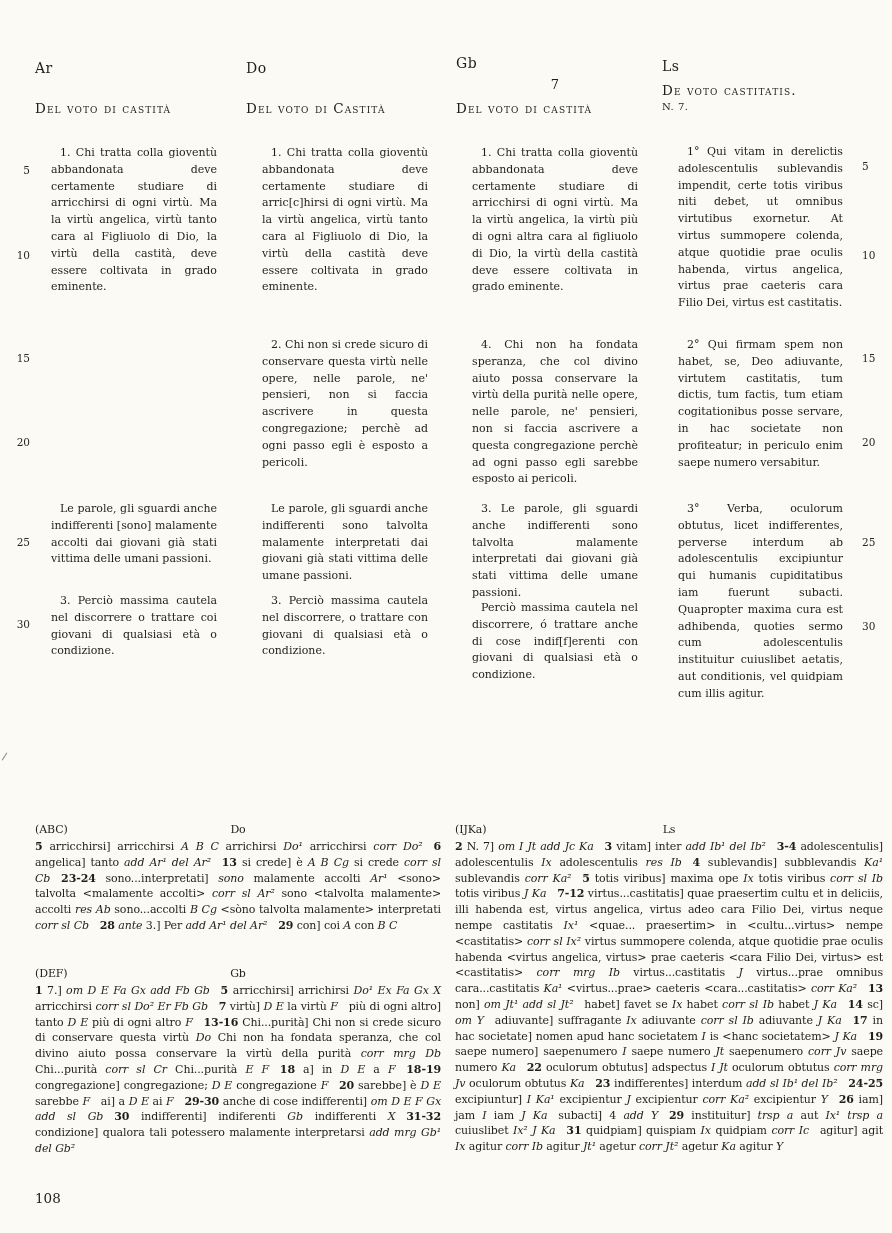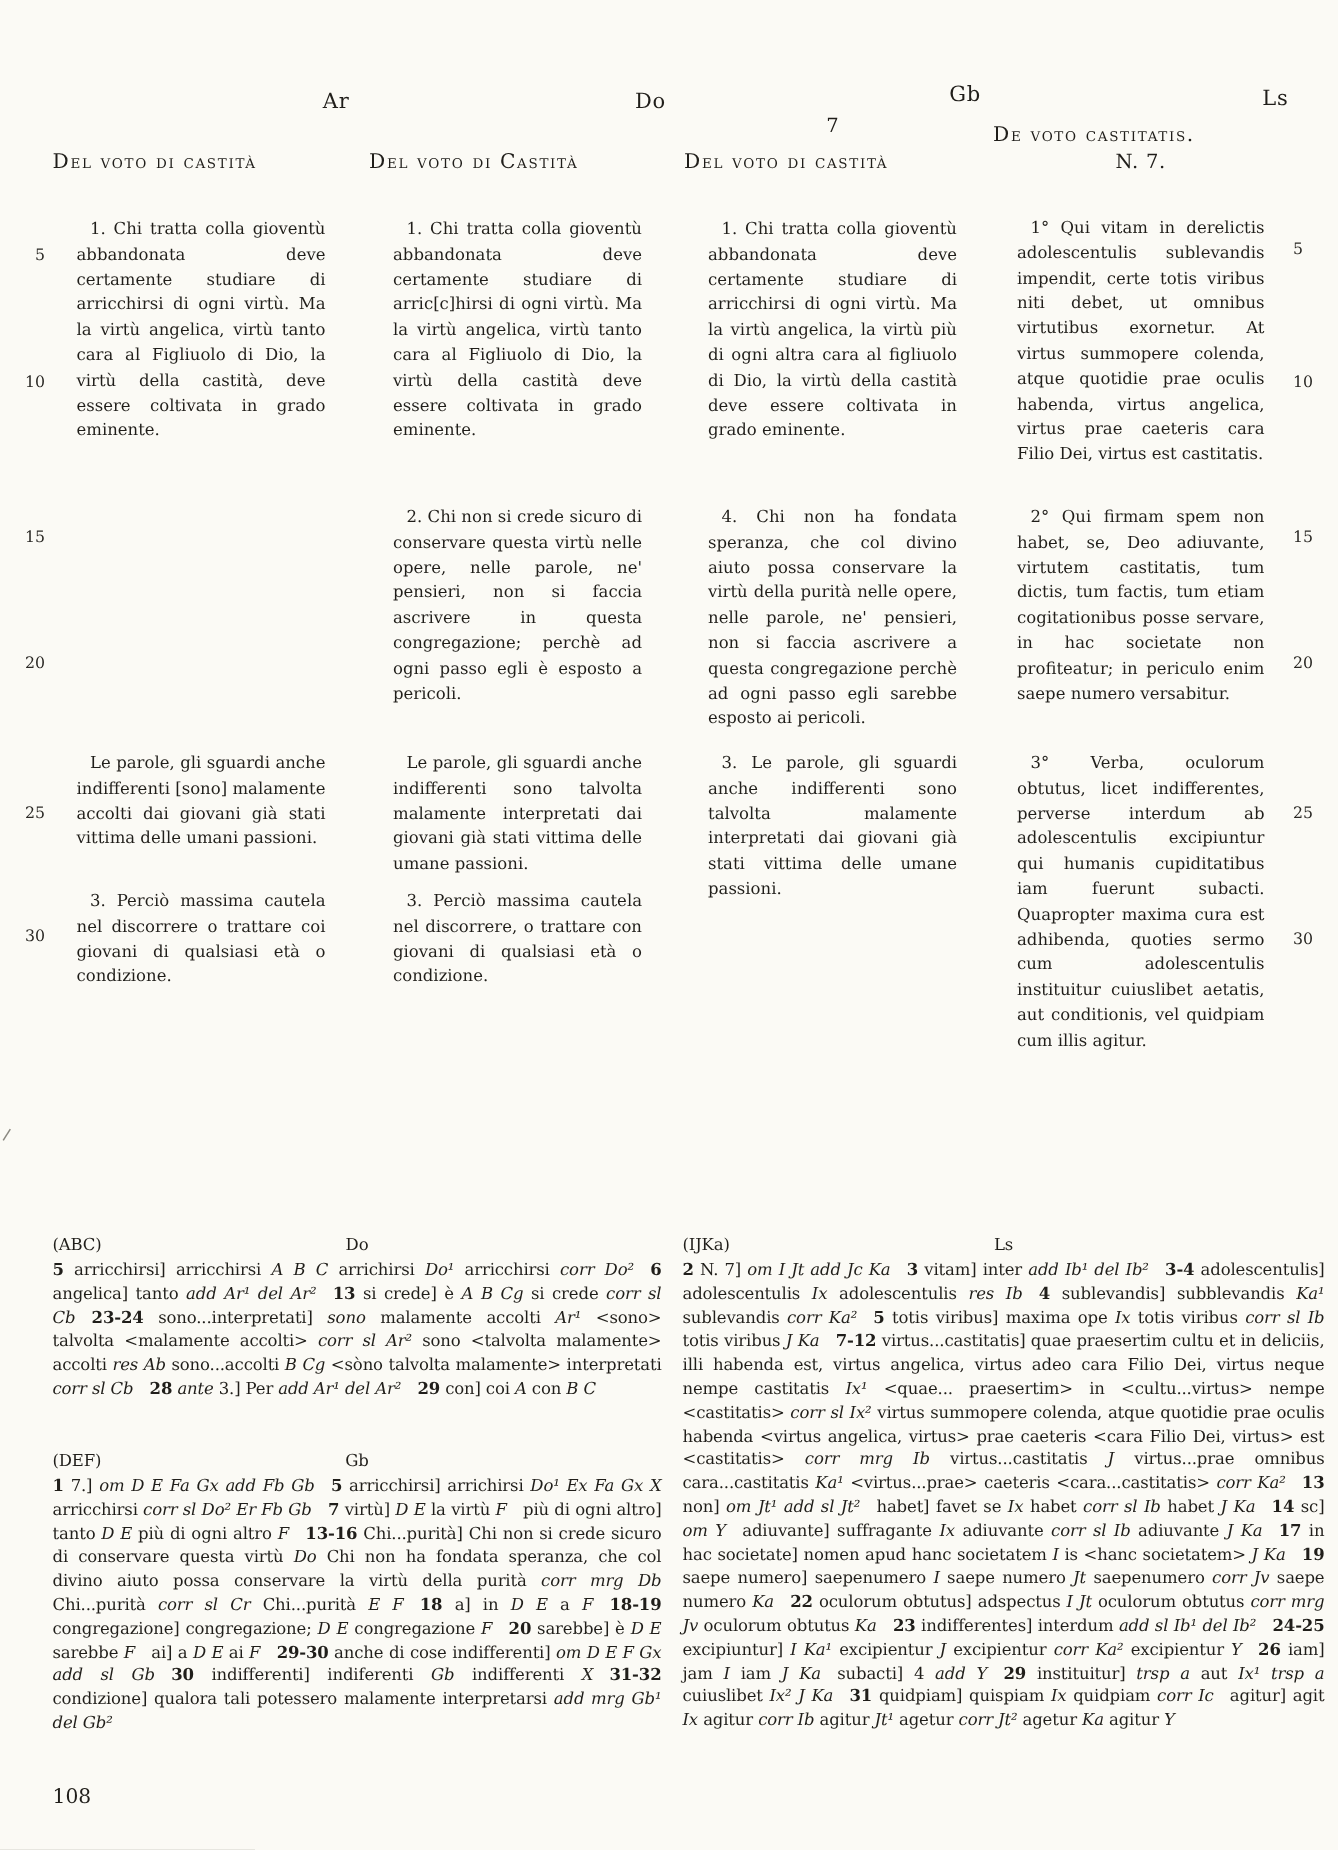--- a/index.html
+++ b/index.html
@@ -7,27 +7,27 @@
     position:relative;width:892px;height:1233px;margin:0 auto;
     background:#fbfaf5;color:#201e1a;
     font-family:"DejaVu Serif","Liberation Serif",serif;
     overflow:hidden;
   }
   .col{position:absolute;top:0;height:770px;}
   .col-ar{left:35px;width:198px;}
   .col-do{left:246px;width:198px;}
   .col-gb{left:456px;width:198px;}
   .col-ls{left:662px;width:197px;}
-  .col-siglum{position:absolute;left:0;right:0;text-align:right;font-size:14px;letter-spacing:.5px;}
+  .col-siglum{position:absolute;left:0;right:0;text-align:left;font-size:14px;letter-spacing:.5px;}
   .col-number{position:absolute;left:0;right:0;text-align:center;font-size:13px;}
   .col-title{
     position:absolute;left:0;right:0;
     font-variant:small-caps;font-size:13.5px;letter-spacing:1.1px;white-space:nowrap;
   }
-  .col-subtitle{position:absolute;left:0;right:0;text-align:center;font-size:13px;letter-spacing:.5px;}
+  .col-subtitle{position:absolute;left:0;right:0;font-size:10px;letter-spacing:.5px;}
   .para{
     position:absolute;left:0;right:0;text-align:justify;
     font-size:11px;line-height:16.8px;text-indent:9px;margin:16px;
   }
   .lnum{position:absolute;font-size:10.5px;color:#2a2824;}
   .lnum-left{left:8px;width:22px;text-align:right;}
   .lnum-right{left:862px;width:24px;text-align:left;}
   .app{
     position:absolute;text-align:justify;
     font-size:11px;line-height:15.8px;letter-spacing:-0.1px;
@@ -81,20 +81,21 @@
     <p class="para" style="top:577px">3. Perciò massima cautela nel discorrere, o trattare con giovani di qualsiasi età o condizione.</p>
   </div>
 
   <div class="col col-gb">
     <div class="col-siglum" style="top:55px">Gb</div>
     <div class="col-number" style="top:77px">7</div>
     <div class="col-title" style="top:100px">Del voto di castità</div>
     <p class="para" style="top:129px">1. Chi tratta colla gioventù abbandonata deve certamente studiare di arricchirsi di ogni virtù. Ma la virtù angelica, la virtù più di ogni altra cara al figliuolo di Dio, la virtù della castità deve essere coltivata in grado eminente.</p>
     <p class="para" style="top:321px">4. Chi non ha fondata speranza, che col divino aiuto possa conservare la virtù della purità nelle opere, nelle parole, ne' pensieri, non si faccia ascrivere a questa congregazione perchè ad ogni passo egli sarebbe esposto ai pericoli.</p>
     <p class="para" style="top:485px">3. Le parole, gli sguardi anche indifferenti sono talvolta malamente interpretati dai giovani già stati vittima delle umane passioni.</p>
+    <p class="para" style="top:584px">Perciò massima cautela nel discorrere, ó trattare anche di cose indif[f]erenti con giovani di qualsiasi età o condizione.</p>
   </div>
 
   <div class="col col-ls">
     <div class="col-siglum" style="top:58px">Ls</div>
     <div class="col-title" style="top:82px">De voto castitatis.</div>
     <div class="col-subtitle" style="top:101px">N. 7.</div>
     <p class="para" style="top:128px">1° Qui vitam in derelictis adolescentulis sublevandis impendit, certe totis viribus niti debet, ut omnibus virtutibus exornetur. At virtus summopere colenda, atque quotidie prae oculis habenda, virtus angelica, virtus prae caeteris cara Filio Dei, virtus est castitatis.</p>
     <p class="para" style="top:321px">2° Qui firmam spem non habet, se, Deo adiuvante, virtutem castitatis, tum dictis, tum factis, tum etiam cogitationibus posse servare, in hac societate non profiteatur; in periculo enim saepe numero versabitur.</p>
     <p class="para" style="top:485px">3° Verba, oculorum obtutus, licet indifferentes, perverse interdum ab adolescentulis excipiuntur qui humanis cupiditatibus iam fuerunt subacti. Quapropter maxima cura est adhibenda, quoties sermo cum adolescentulis instituitur cuiuslibet aetatis, aut conditionis, vel quidpiam cum illis agitur.</p>
   </div>

